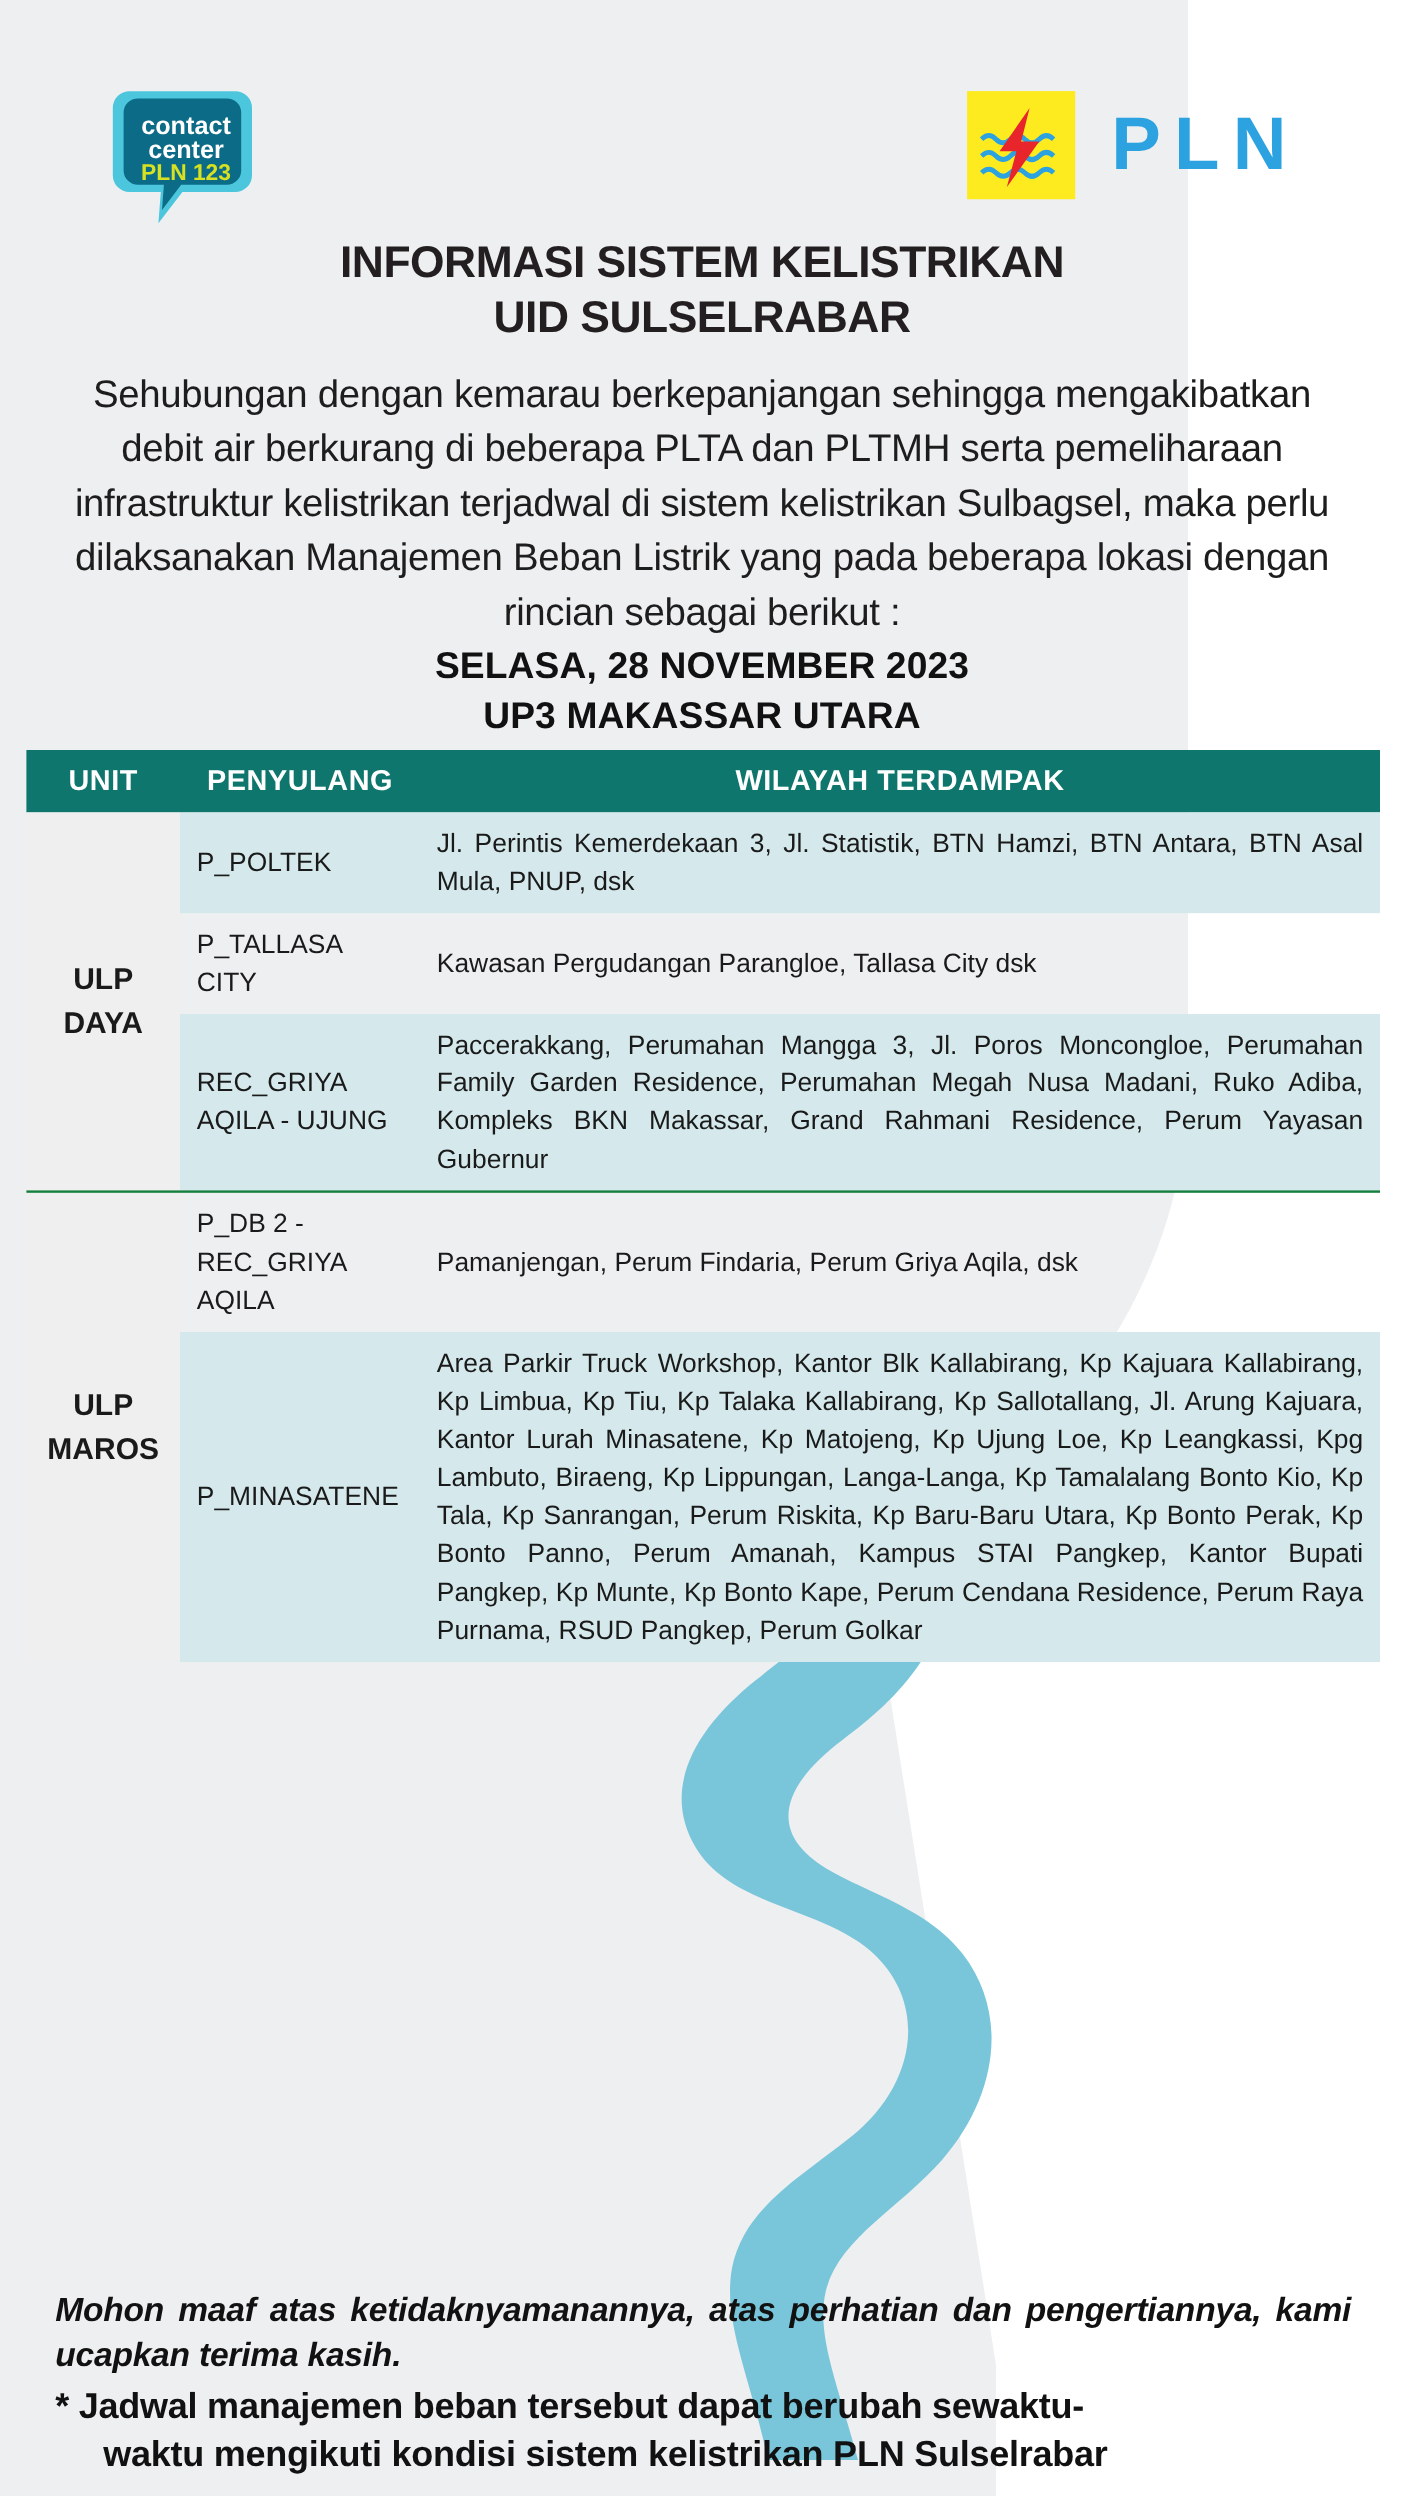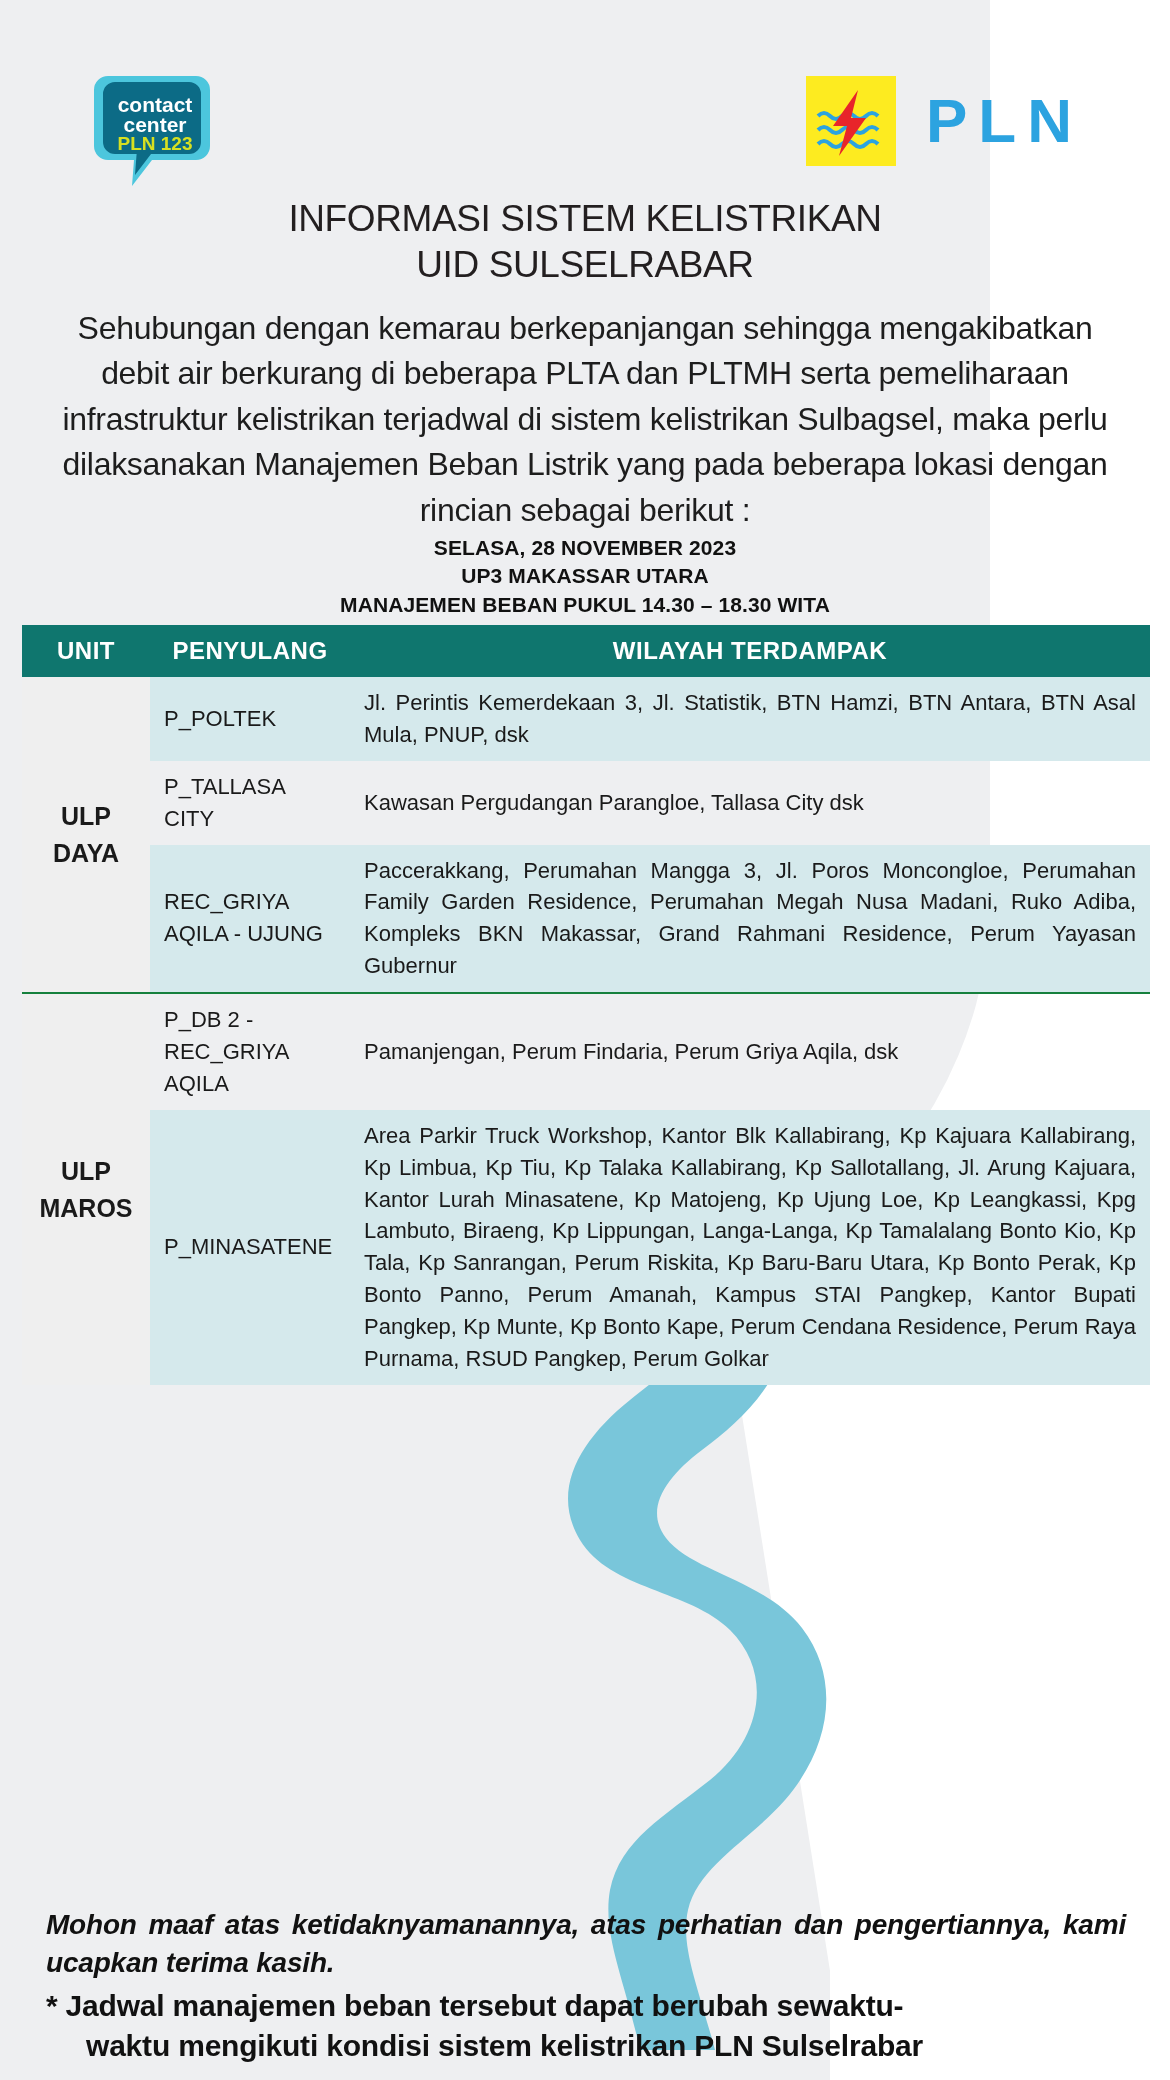--- a/index.html
+++ b/index.html
@@ -99,41 +99,41 @@
   .title {
     position: absolute;
     left: 0;
     top: 196px;
     width: 1170px;
     text-align: center;
     font-size: 37px;
     letter-spacing: -0.4px;
     color: #231f20;
     line-height: 1.25;
-    font-weight: 400;
+    font-weight: 700;
   }
   .intro {
     position: absolute;
     left: 48px;
     top: 306px;
     width: 1074px;
     text-align: center;
     font-size: 32px;
     line-height: 1.42;
     color: #1d1d1d;
     font-weight: 400;
     letter-spacing: -0.3px;
   }
   .meta {
     position: absolute;
     left: 0;
     top: 534px;
     width: 1170px;
     text-align: center;
-    font-size: 21px;
+    font-size: 31px;
     font-weight: bold;
     line-height: 1.35;
     color: #111;
     letter-spacing: 0.1px;
   }
 
   
   .table {
     position: absolute;
     left: 22px;

